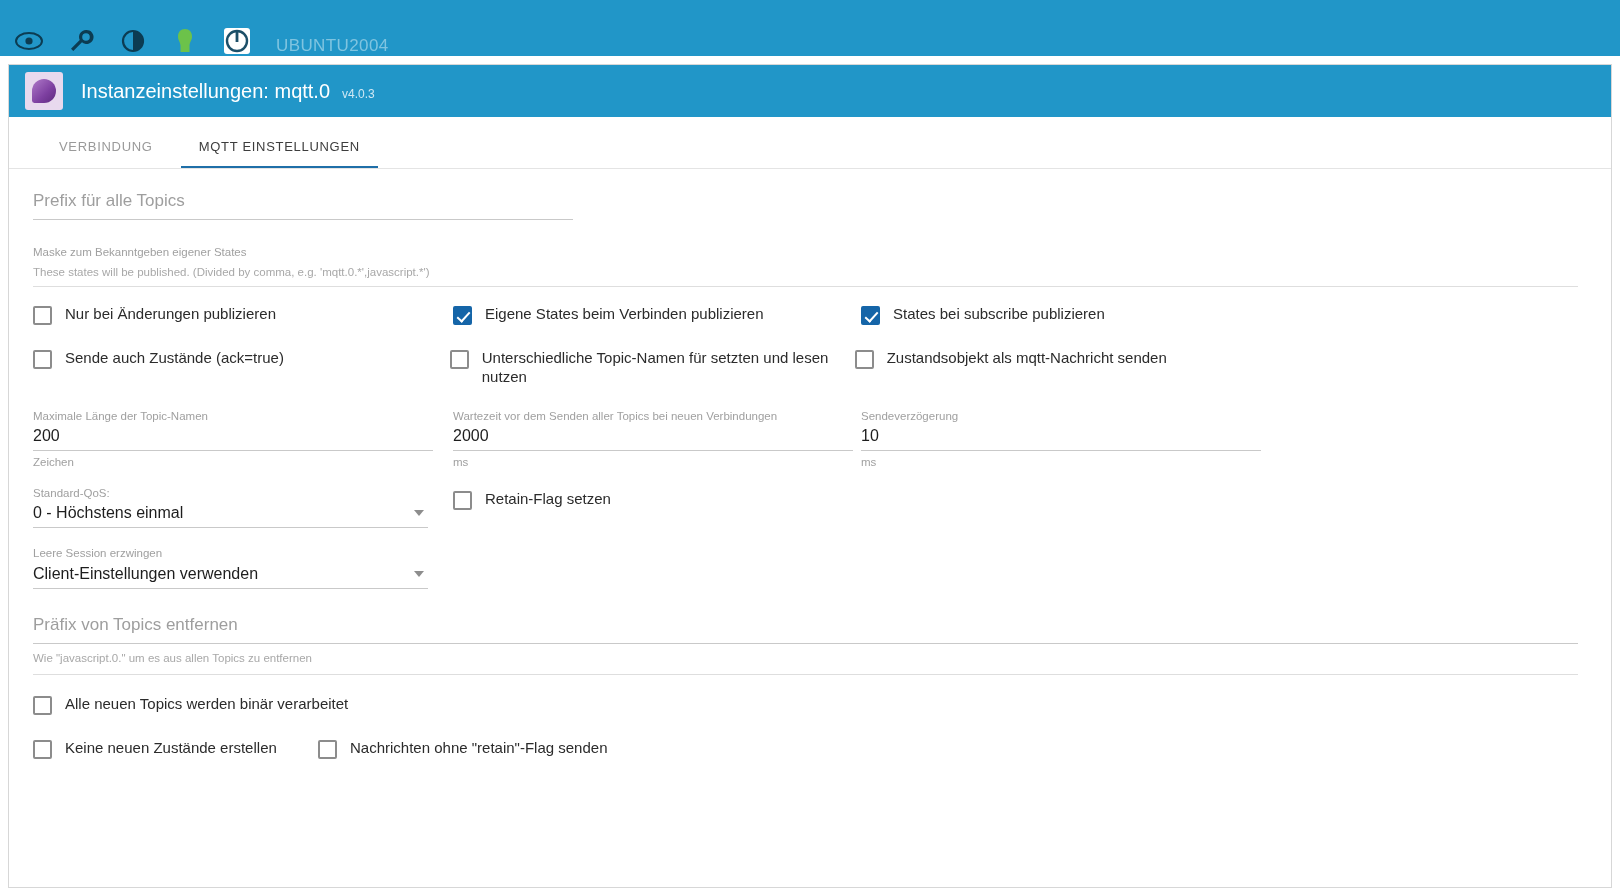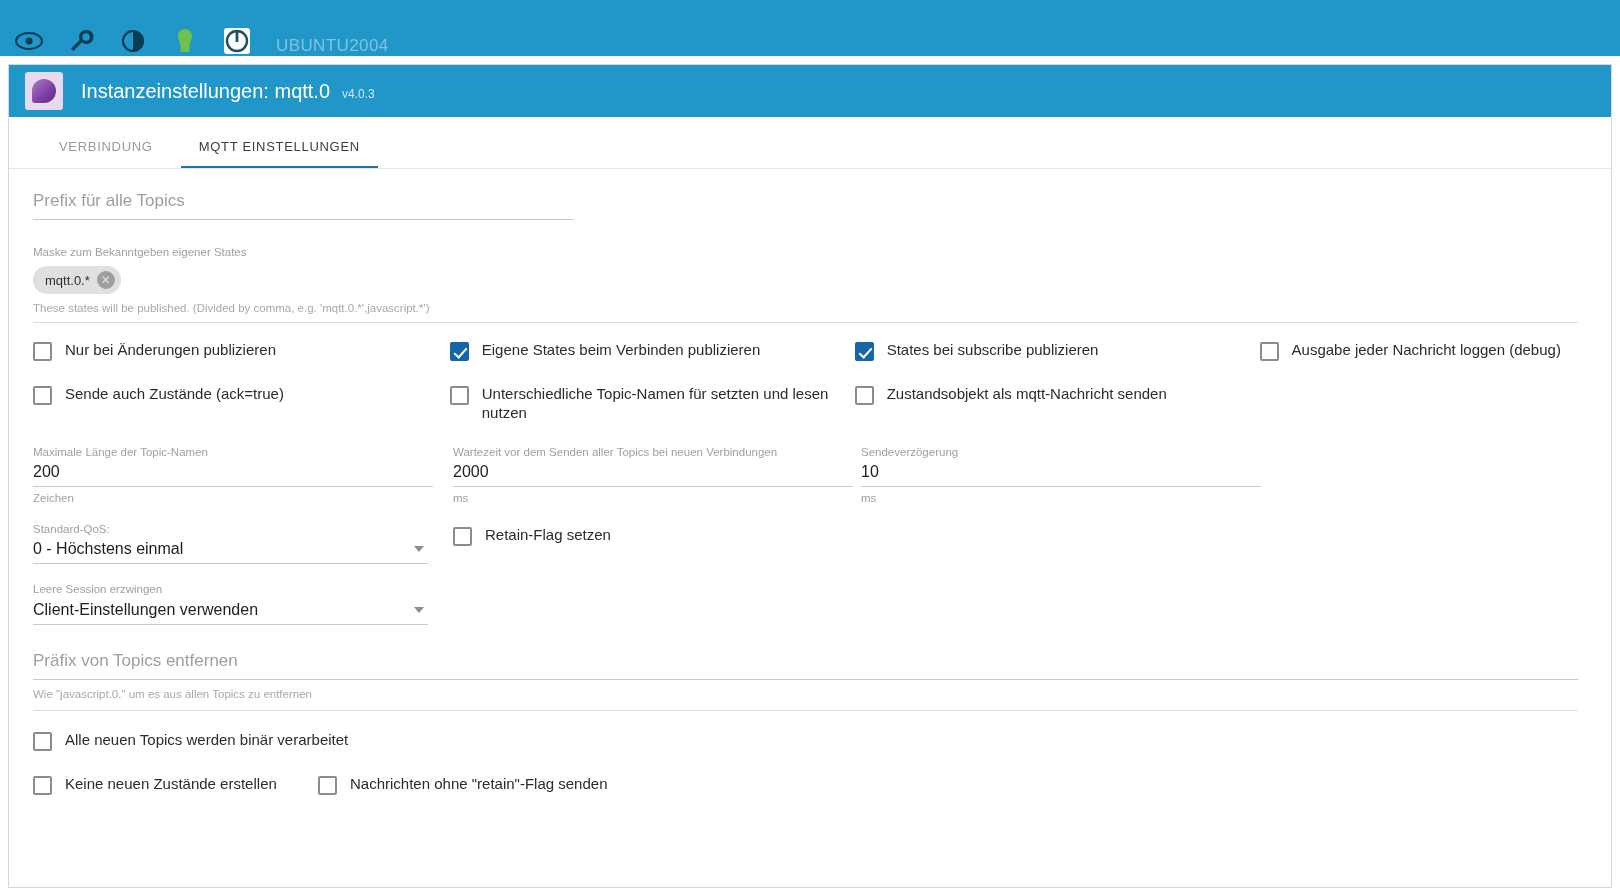--- a/index.html
+++ b/index.html
@@ -326,51 +326,39 @@
       <div class="tab active">MQTT EINSTELLUNGEN</div>
     </div>
 
     <div class="content">
 
       <div class="prefix-field field-underline">
         <span class="ph">Prefix für alle Topics</span>
       </div>
 
       <div class="small-label">Maske zum Bekanntgeben eigener States</div>
-      <div class="chip-row">
-        <span class="chip">
-          <span>mqtt.0.*</span>
-          <span class="chip-x">✕</span>
-        </span>
-      </div>
       <div class="hint">These states will be published. (Divided by comma, e.g. 'mqtt.0.*',javascript.*')</div>
 
       <div class="cb-grid row1">
         <div class="col-a">
           <div class="cb">
             <span class="box"></span>
             <span class="cb-label">Nur bei Änderungen publizieren</span>
           </div>
         </div>
         <div class="col-b">
           <div class="cb">
             <span class="box checked"></span>
             <span class="cb-label">Eigene States beim Verbinden publizieren</span>
           </div>
         </div>
         <div class="col-c">
           <div class="cb">
             <span class="box checked"></span>
             <span class="cb-label">States bei subscribe publizieren</span>
-          </div>
-        </div>
-        <div class="col-d">
-          <div class="cb">
-            <span class="box"></span>
-            <span class="cb-label">Ausgabe jeder Nachricht loggen (debug)</span>
           </div>
         </div>
       </div>
 
       <div class="cb-grid row2">
         <div class="col-a">
           <div class="cb">
             <span class="box"></span>
             <span class="cb-label">Sende auch Zustände (ack=true)</span>
           </div>

